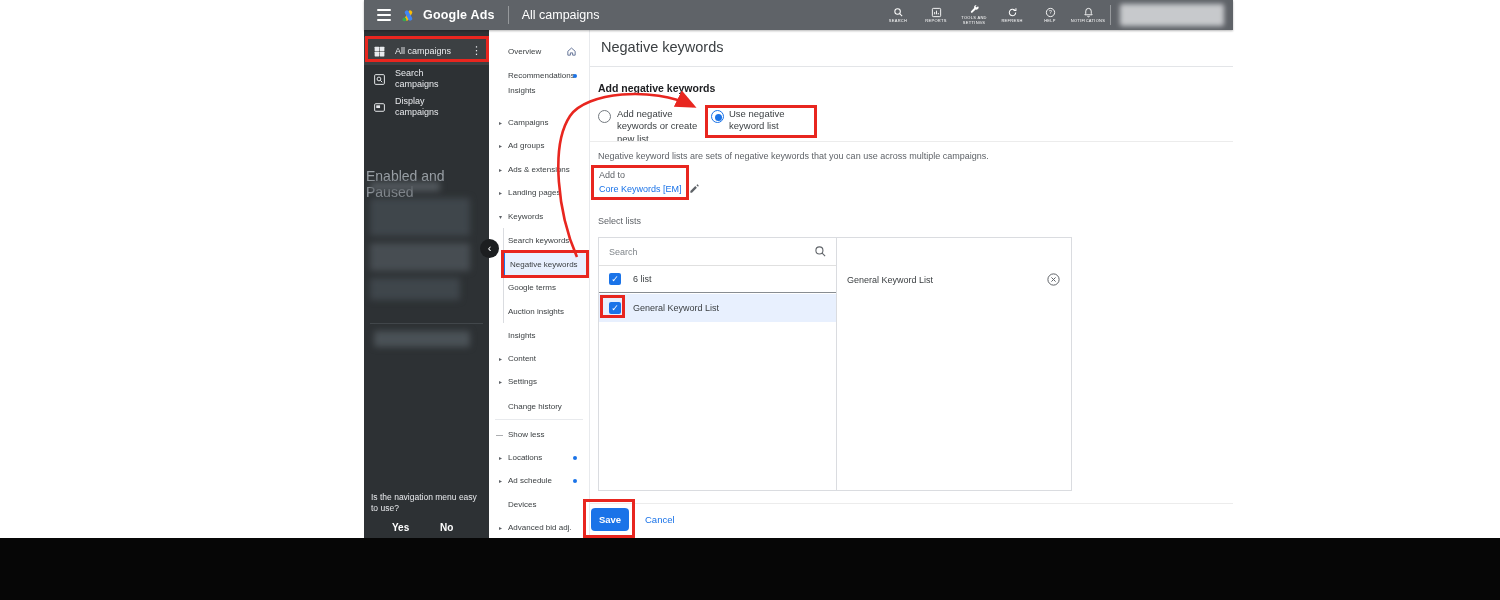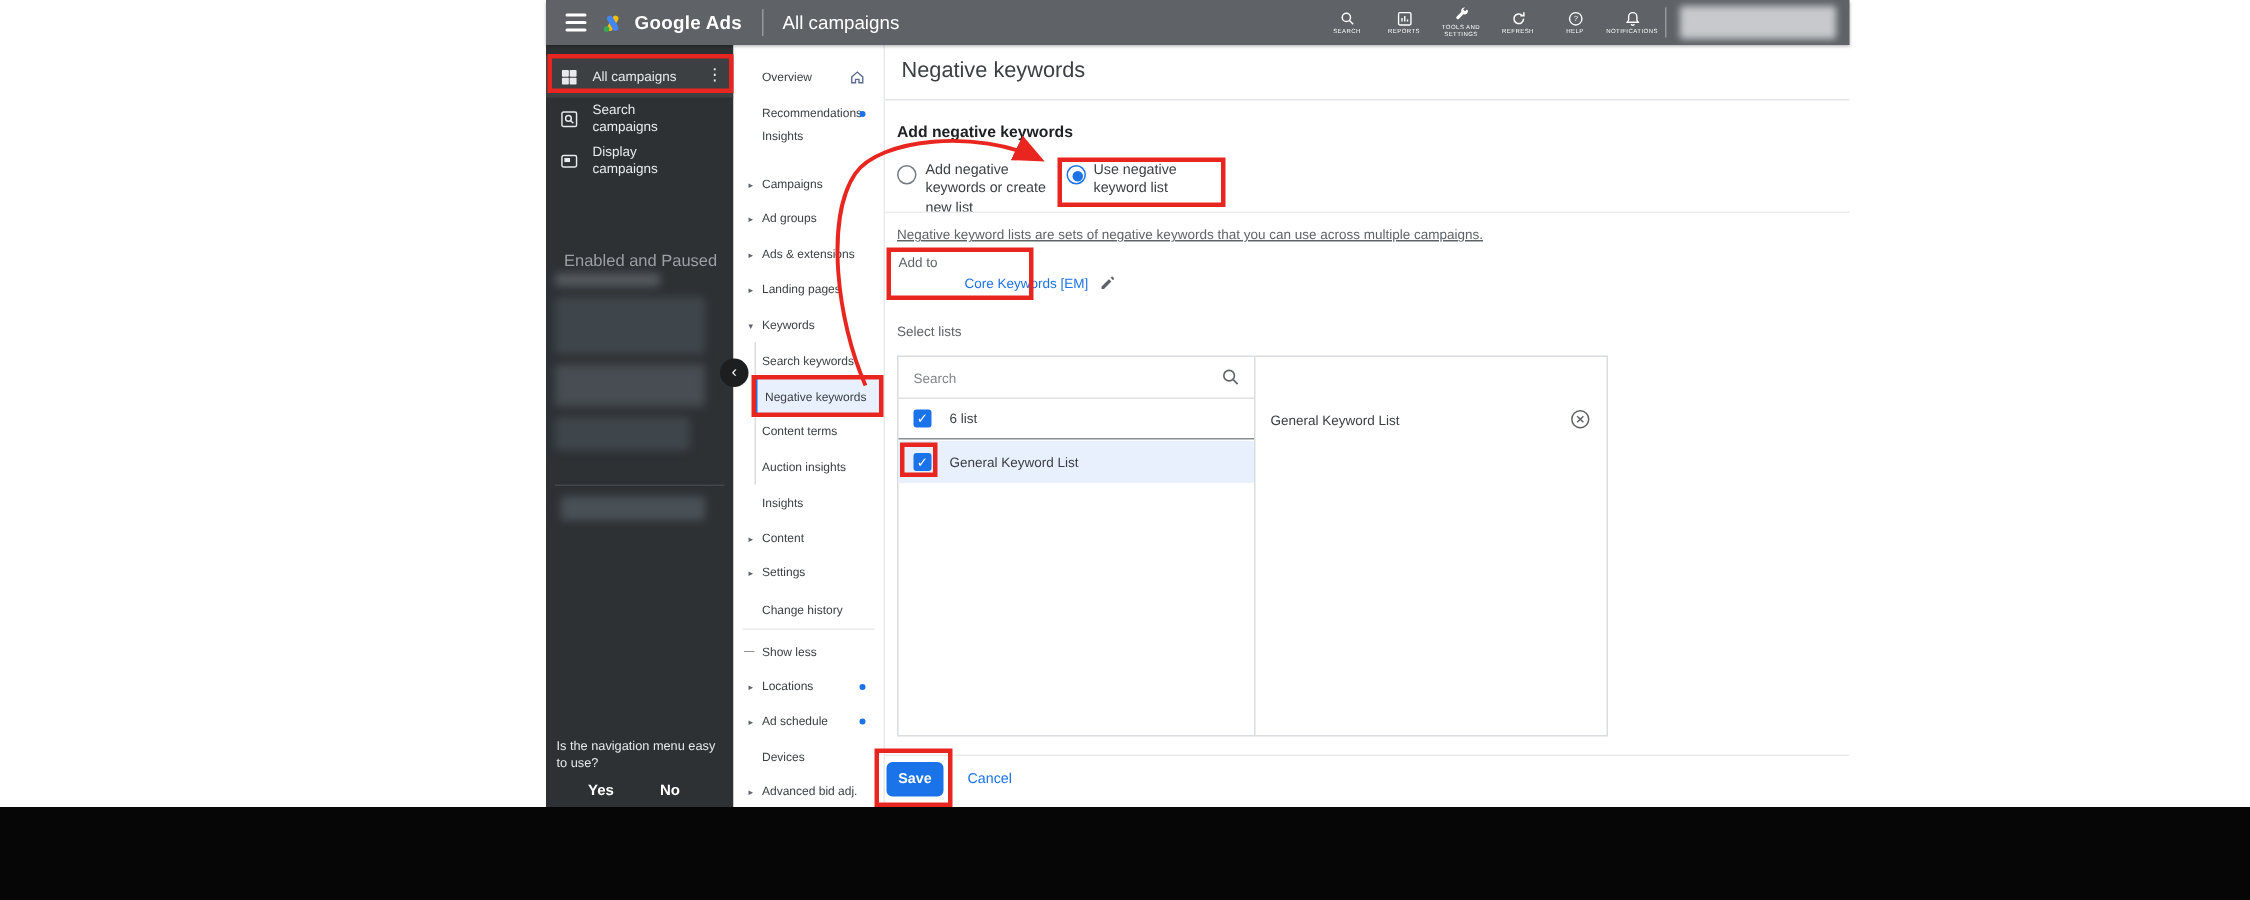--- a/index.html
+++ b/index.html
@@ -28,21 +28,21 @@
              background:#c7c9cc; filter:blur(2.5px); }
 
   
   .sidebar { position:absolute; left:0; top:30px; width:125px; height:508px; background:#2d3134; }
   .sb-item { position:absolute; left:0; width:125px; height:28px; display:flex; align-items:center;
              color:#e8eaed; font-size:9px; cursor:pointer; line-height:1.2; }
   .sb-item svg { width:13px; height:13px; margin-left:9px; flex:0 0 auto; }
   .sb-item .sb-lbl { margin-left:9px; width:72px; }
   .sb-item.sel { background:#3c4043; }
   .sb-kebab { position:absolute; right:7px; color:#e8eaed; font-size:11px; }
-  .sb-status { position:absolute; left:12px; top:138px; font-size:11px; color:#9aa0a6; }
+  .sb-status { position:absolute; left:2px; top:138px; font-size:14px; color:#9aa0a6; }
   .sb-blur { position:absolute; left:6px; top:152px; width:113px; filter:blur(3px); }
   .sb-blur .b { border-radius:2px; margin-bottom:7px; }
   .sb-divider { position:absolute; left:6px; top:293px; width:113px; height:1px; background:#42474b; }
   .sb-blur2 { position:absolute; left:10px; top:301px; width:96px; height:16px; background:#4a5156;
               border-radius:2px; filter:blur(3px); }
   .sb-survey-q { position:absolute; left:7px; top:462px; width:108px; font-size:8.5px; color:#e8eaed; line-height:1.35; }
   .sb-yes { position:absolute; left:28px; top:492px; font-size:10px; font-weight:bold; color:#fff; cursor:pointer; }
   .sb-no  { position:absolute; left:76px; top:492px; font-size:10px; font-weight:bold; color:#fff; cursor:pointer; }
 
   
@@ -66,23 +66,23 @@
   
   .main { position:absolute; left:226px; top:30px; width:643px; height:508px; background:#fff; }
   .pg-title { position:absolute; left:11px; top:9px; font-size:14.5px; color:#3c4043; }
   .div-a { position:absolute; left:0; top:36px; width:643px; height:1px; background:#e3e5e8; }
   .sec-heading { position:absolute; left:8px; top:52px; font-size:10.5px; font-weight:bold; color:#202124; }
   .radio { position:absolute; width:13px; height:13px; border-radius:50%; border:1.5px solid #747a80; background:#fff; cursor:pointer; }
   .radio.on { border-color:#1a73e8; }
   .radio.on::after { content:""; position:absolute; left:2.5px; top:2.5px; width:7px; height:7px; border-radius:50%; background:#1a73e8; }
   .radio-lbl { position:absolute; font-size:9.5px; color:#3c4043; line-height:1.3; }
   .div-b { position:absolute; left:0; top:111px; width:643px; height:1px; background:#ececec; }
-  .desc { position:absolute; left:8px; top:121px; font-size:9px; color:#5f6368; white-space:nowrap;text-decoration:underline; }
+  .desc { position:absolute; left:8px; top:121px; font-size:9px; color:#5f6368; white-space:nowrap; }
   .addto-lbl { position:absolute; left:9px; top:140px; font-size:9px; color:#5f6368; }
-  .addto-link { position:absolute; left:9px; top:153px; font-size:9px; color:#1a73e8; display:flex; align-items:center; cursor:pointer;margin-left:44px; }
+  .addto-link { position:absolute; left:9px; top:153px; font-size:9px; color:#1a73e8; display:flex; align-items:center; cursor:pointer; }
   .addto-link svg { width:11px; height:11px; margin-left:7px; }
   .select-lbl { position:absolute; left:8px; top:186px; font-size:9px; color:#5f6368; }
 
   .panel { position:absolute; left:8px; top:207px; width:474px; height:254px; border:1px solid #dadce0; background:#fff; }
   .panel .col-div { position:absolute; left:237px; top:0; width:1px; height:100%; background:#dadce0; }
   .search-row { position:absolute; left:0; top:0; width:237px; height:28px; border-bottom:1px solid #e0e0e0; }
   .search-row input { position:absolute; left:10px; top:5px; width:190px; height:18px; border:none; outline:none;
                       font-size:9px; font-family:"Liberation Sans",sans-serif; color:#3c4043; background:transparent; }
   .search-row input::placeholder { color:#80868b; }
   .search-row svg { position:absolute; right:9px; top:7px; width:13px; height:13px; }
@@ -263,21 +263,21 @@
         <span class="nv-label">Keywords</span>
       </div>
       <div class="nv-guide"></div>
       <div class="nv" style="top:202px">
         <span class="nv-label">Search keywords</span>
       </div>
       <div class="nv sel" style="top:221px">
         <span class="nv-label">Negative keywords</span>
       </div>
       <div class="nv" style="top:249px">
-        <span class="nv-label">Content terms</span>
+        <span class="nv-label">Google terms</span>
       </div>
       <div class="nv" style="top:273px">
         <span class="nv-label">Auction insights</span>
       </div>
       <div class="nv" style="top:297px">
         <span class="nv-label">Insights</span>
       </div>
       <div class="nv" style="top:320px">
         <span class="nv-arrow">▸</span>
         <span class="nv-label">Content</span>

